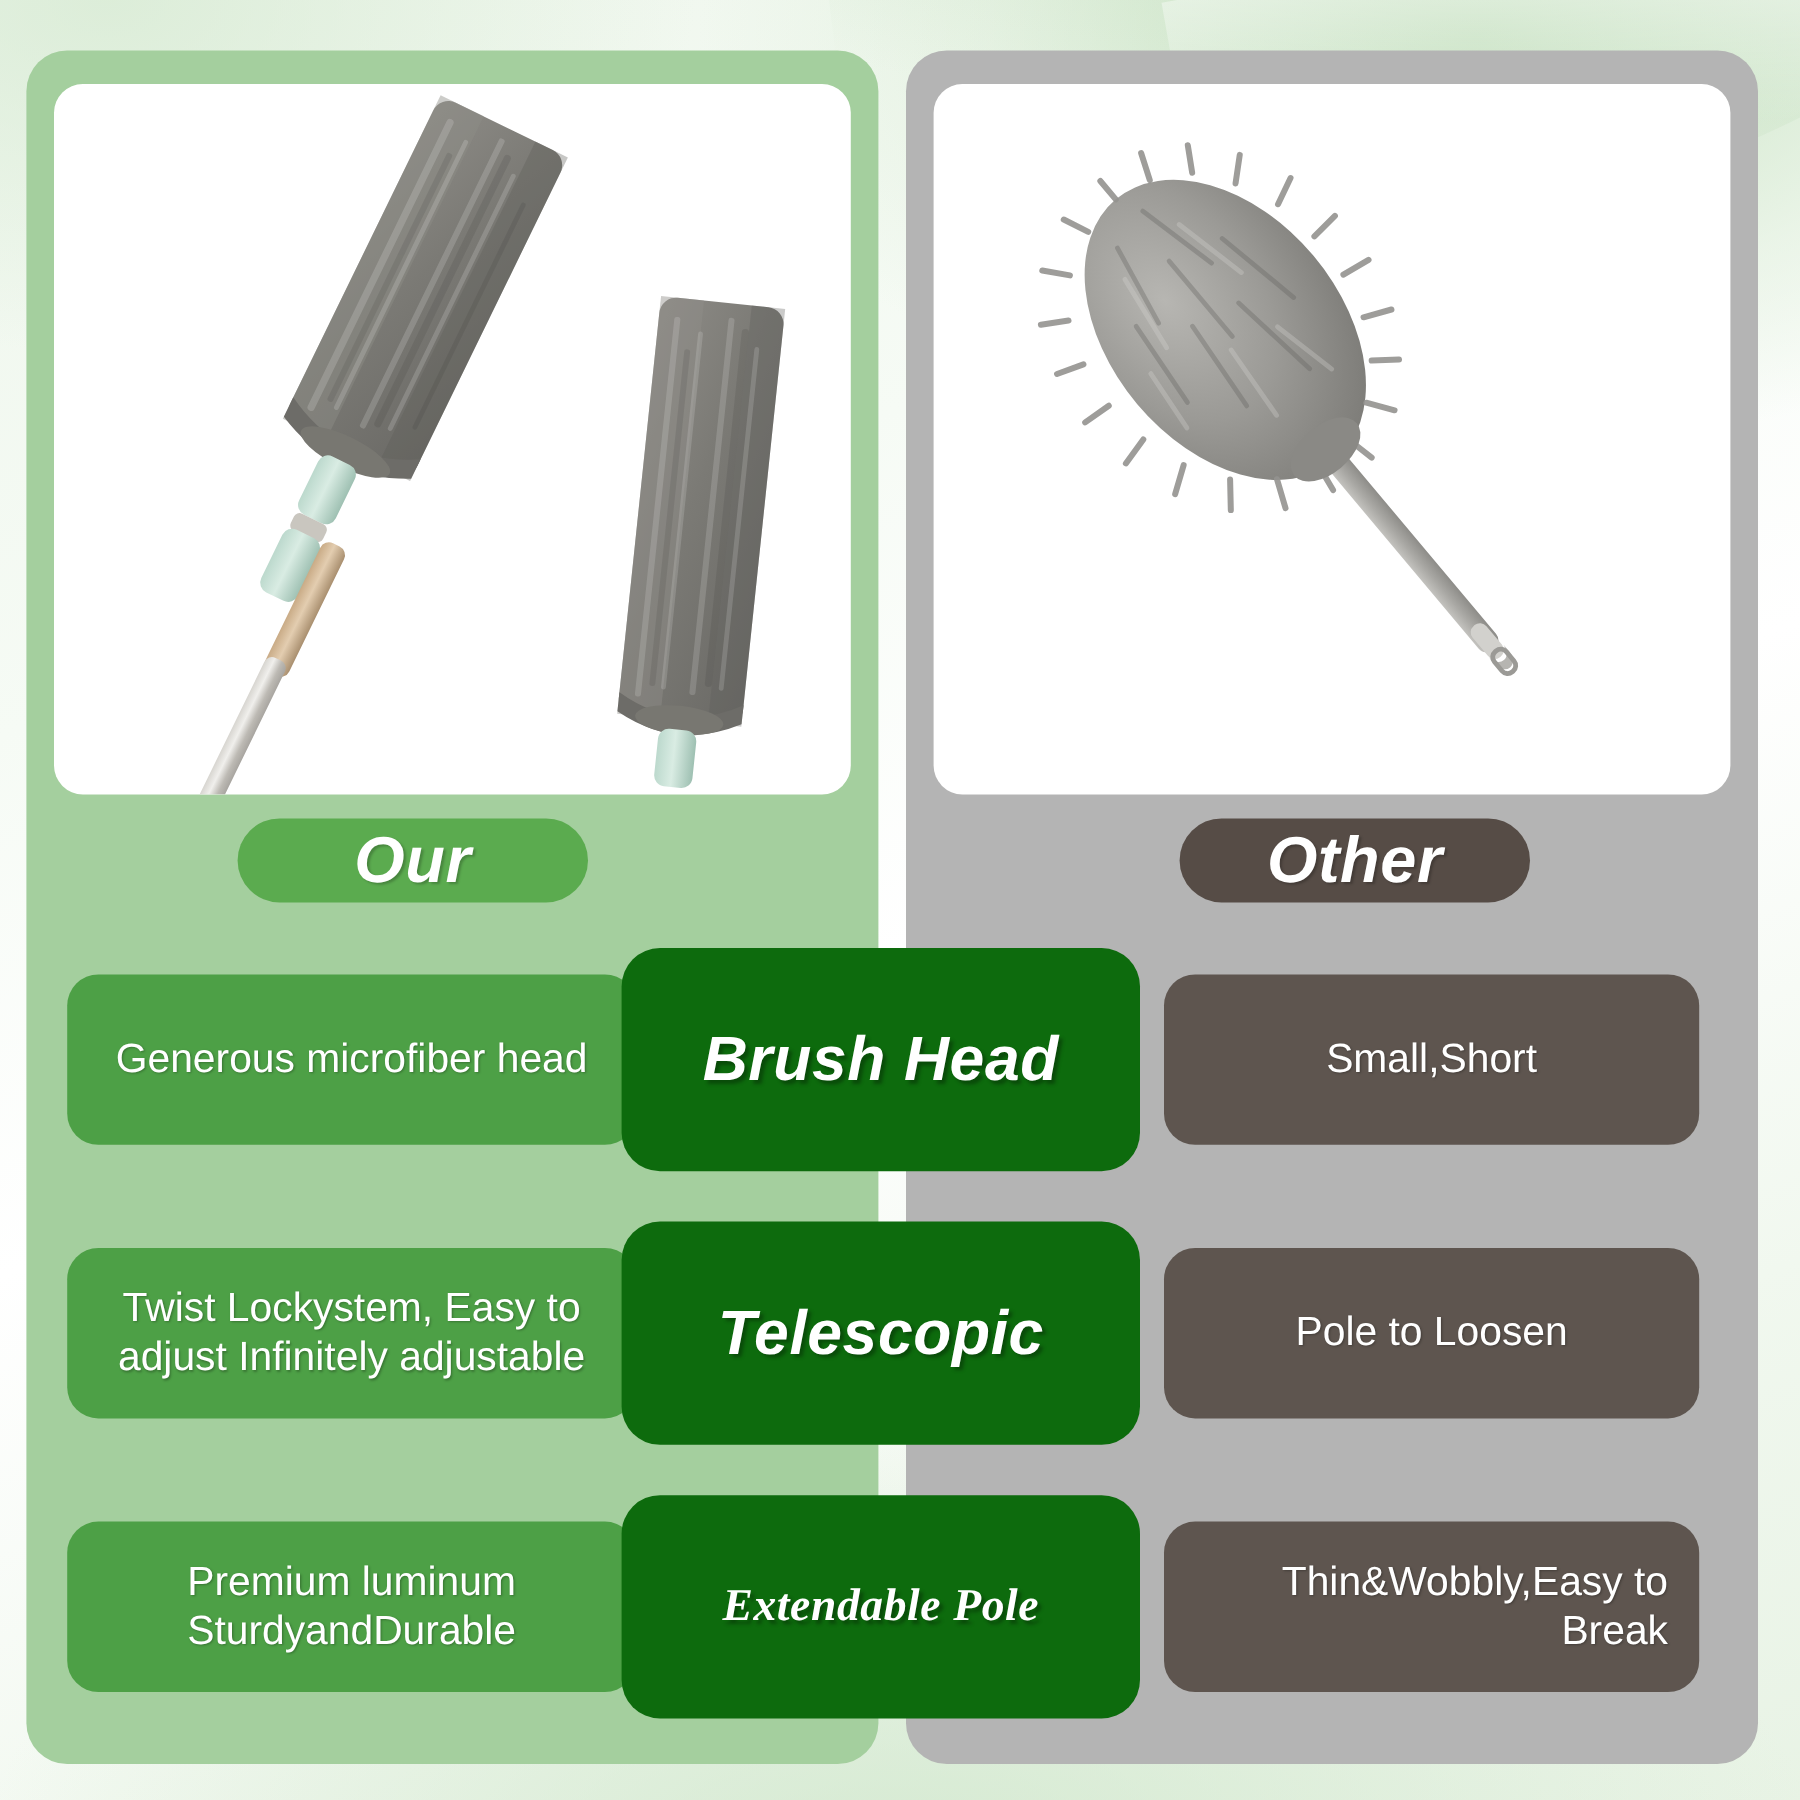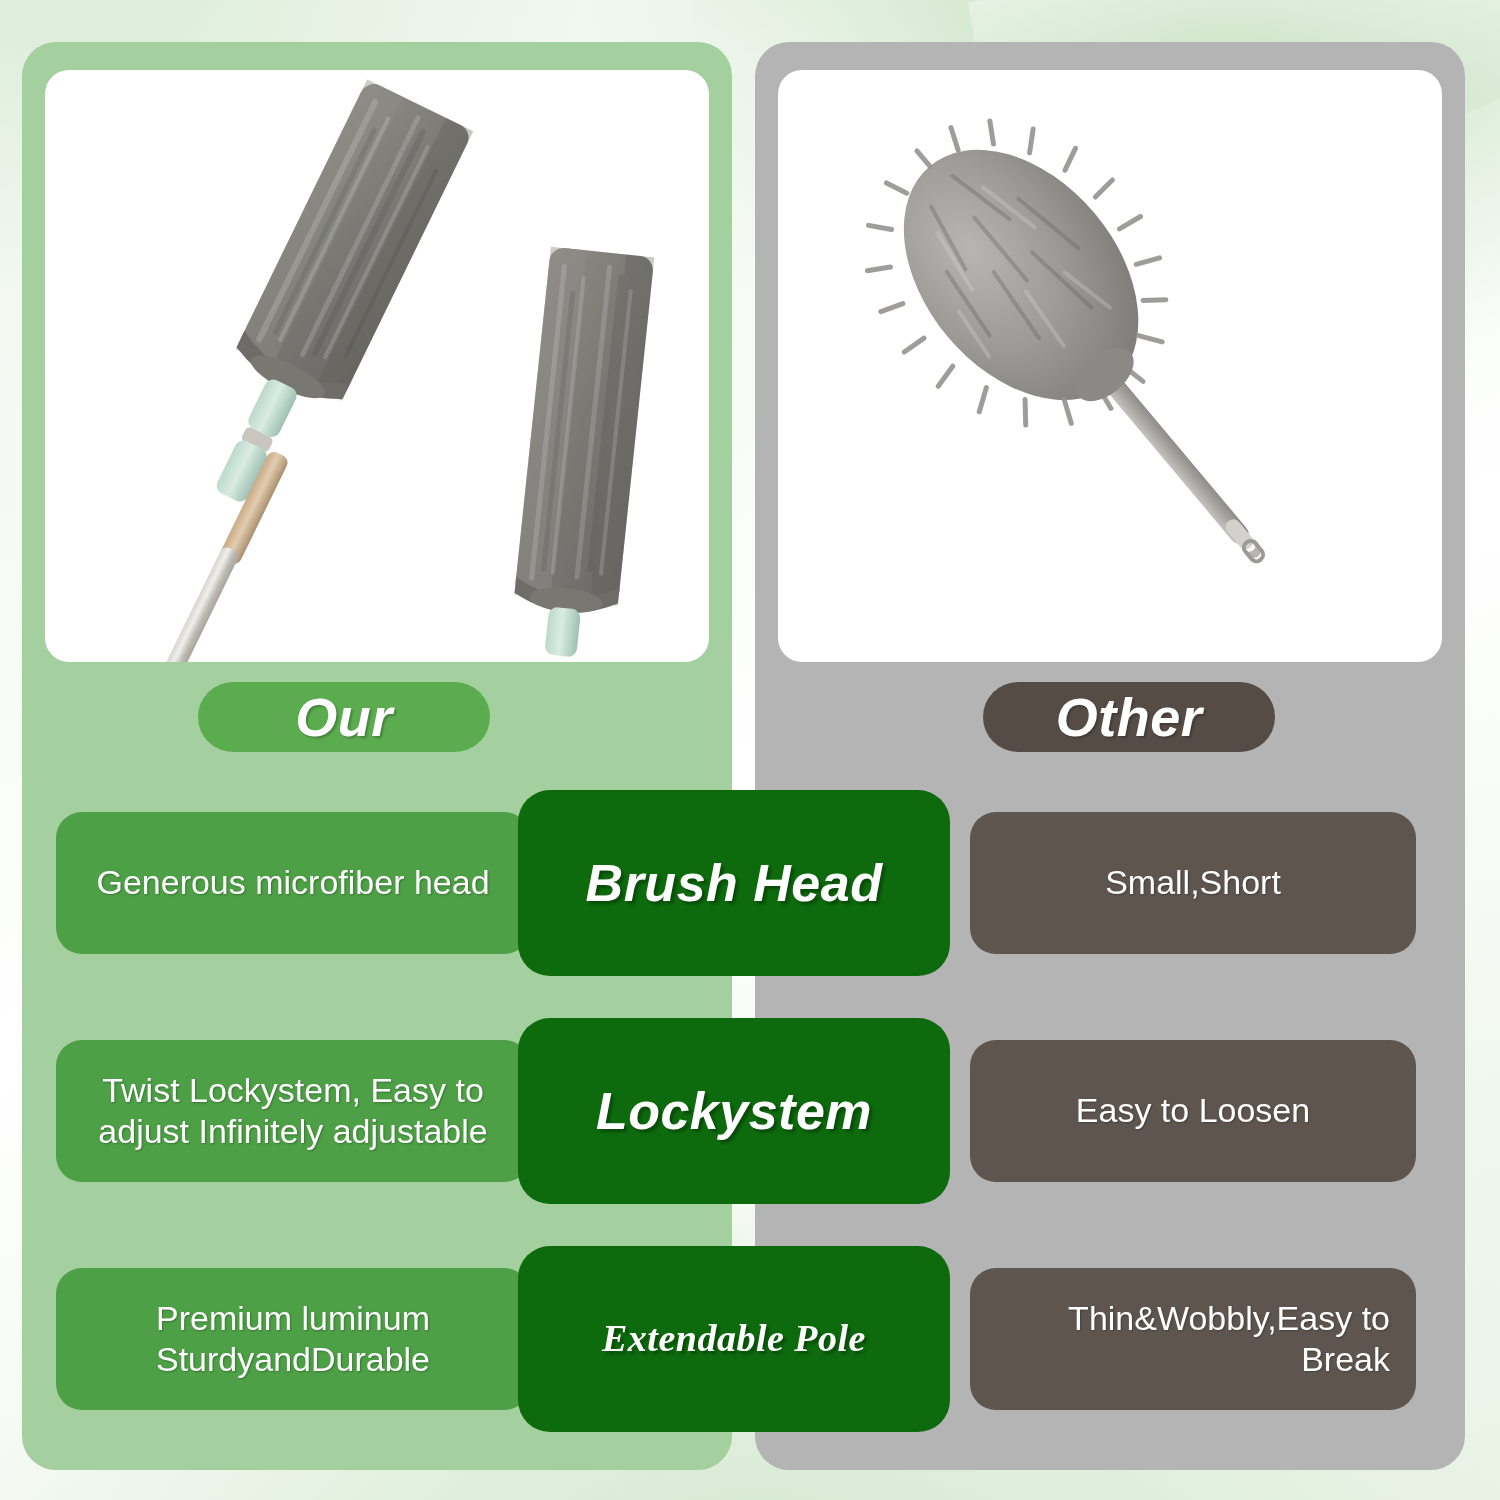--- a/index.html
+++ b/index.html
@@ -312,22 +312,22 @@
   <div class="head-pill pill-our">Our</div>
 
   <div class="row row-1">
     <div class="bar bar-left">Generous microfiber head</div>
     <div class="center-badge">Brush Head</div>
     <div class="bar bar-right">Small,Short</div>
   </div>
 
   <div class="row row-2">
     <div class="bar bar-left">Twist Lockystem, Easy to adjust Infinitely adjustable</div>
-    <div class="center-badge">Lockystem</div>
-    <div class="bar bar-right">Easy to Loosen</div>
+    <div class="center-badge">Telescopic</div>
+    <div class="bar bar-right">Pole to Loosen</div>
   </div>
 
   <div class="row row-3">
     <div class="bar bar-left">Premium luminum SturdyandDurable</div>
     <div class="center-badge">Extendable Pole</div>
     <div class="bar bar-right">Thin&amp;Wobbly,Easy to Break</div>
   </div>
 
 </div>
 

